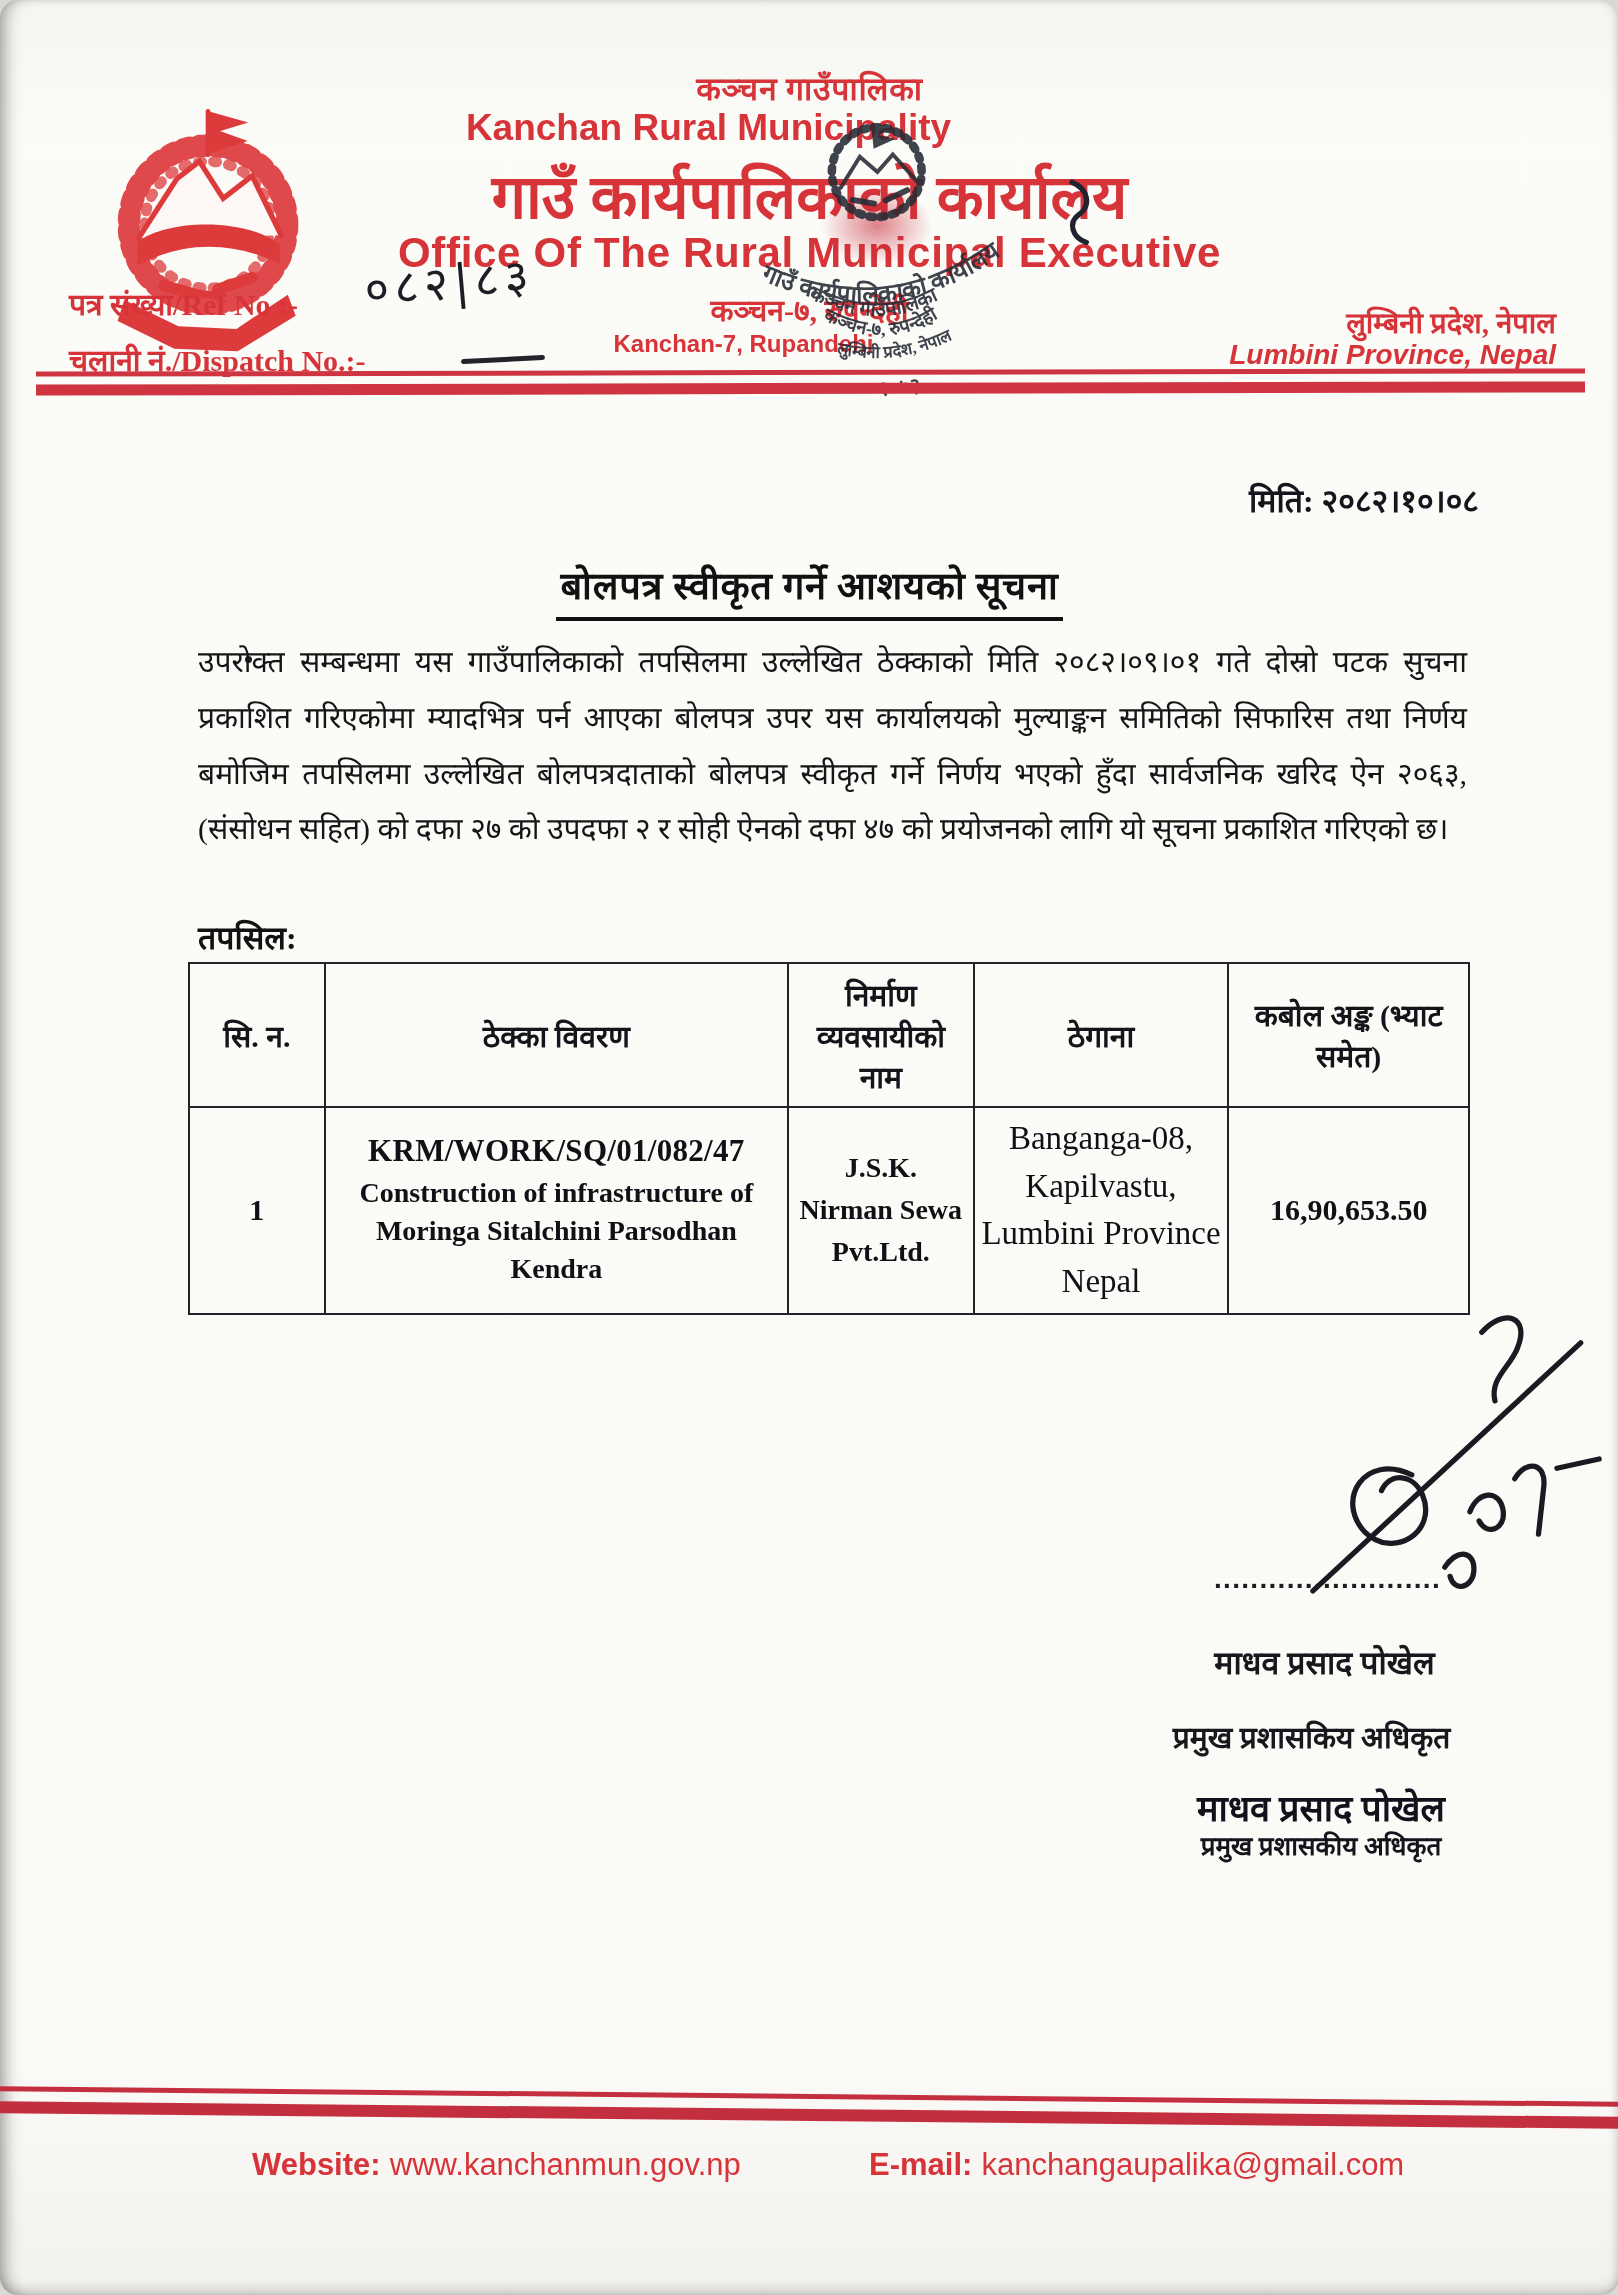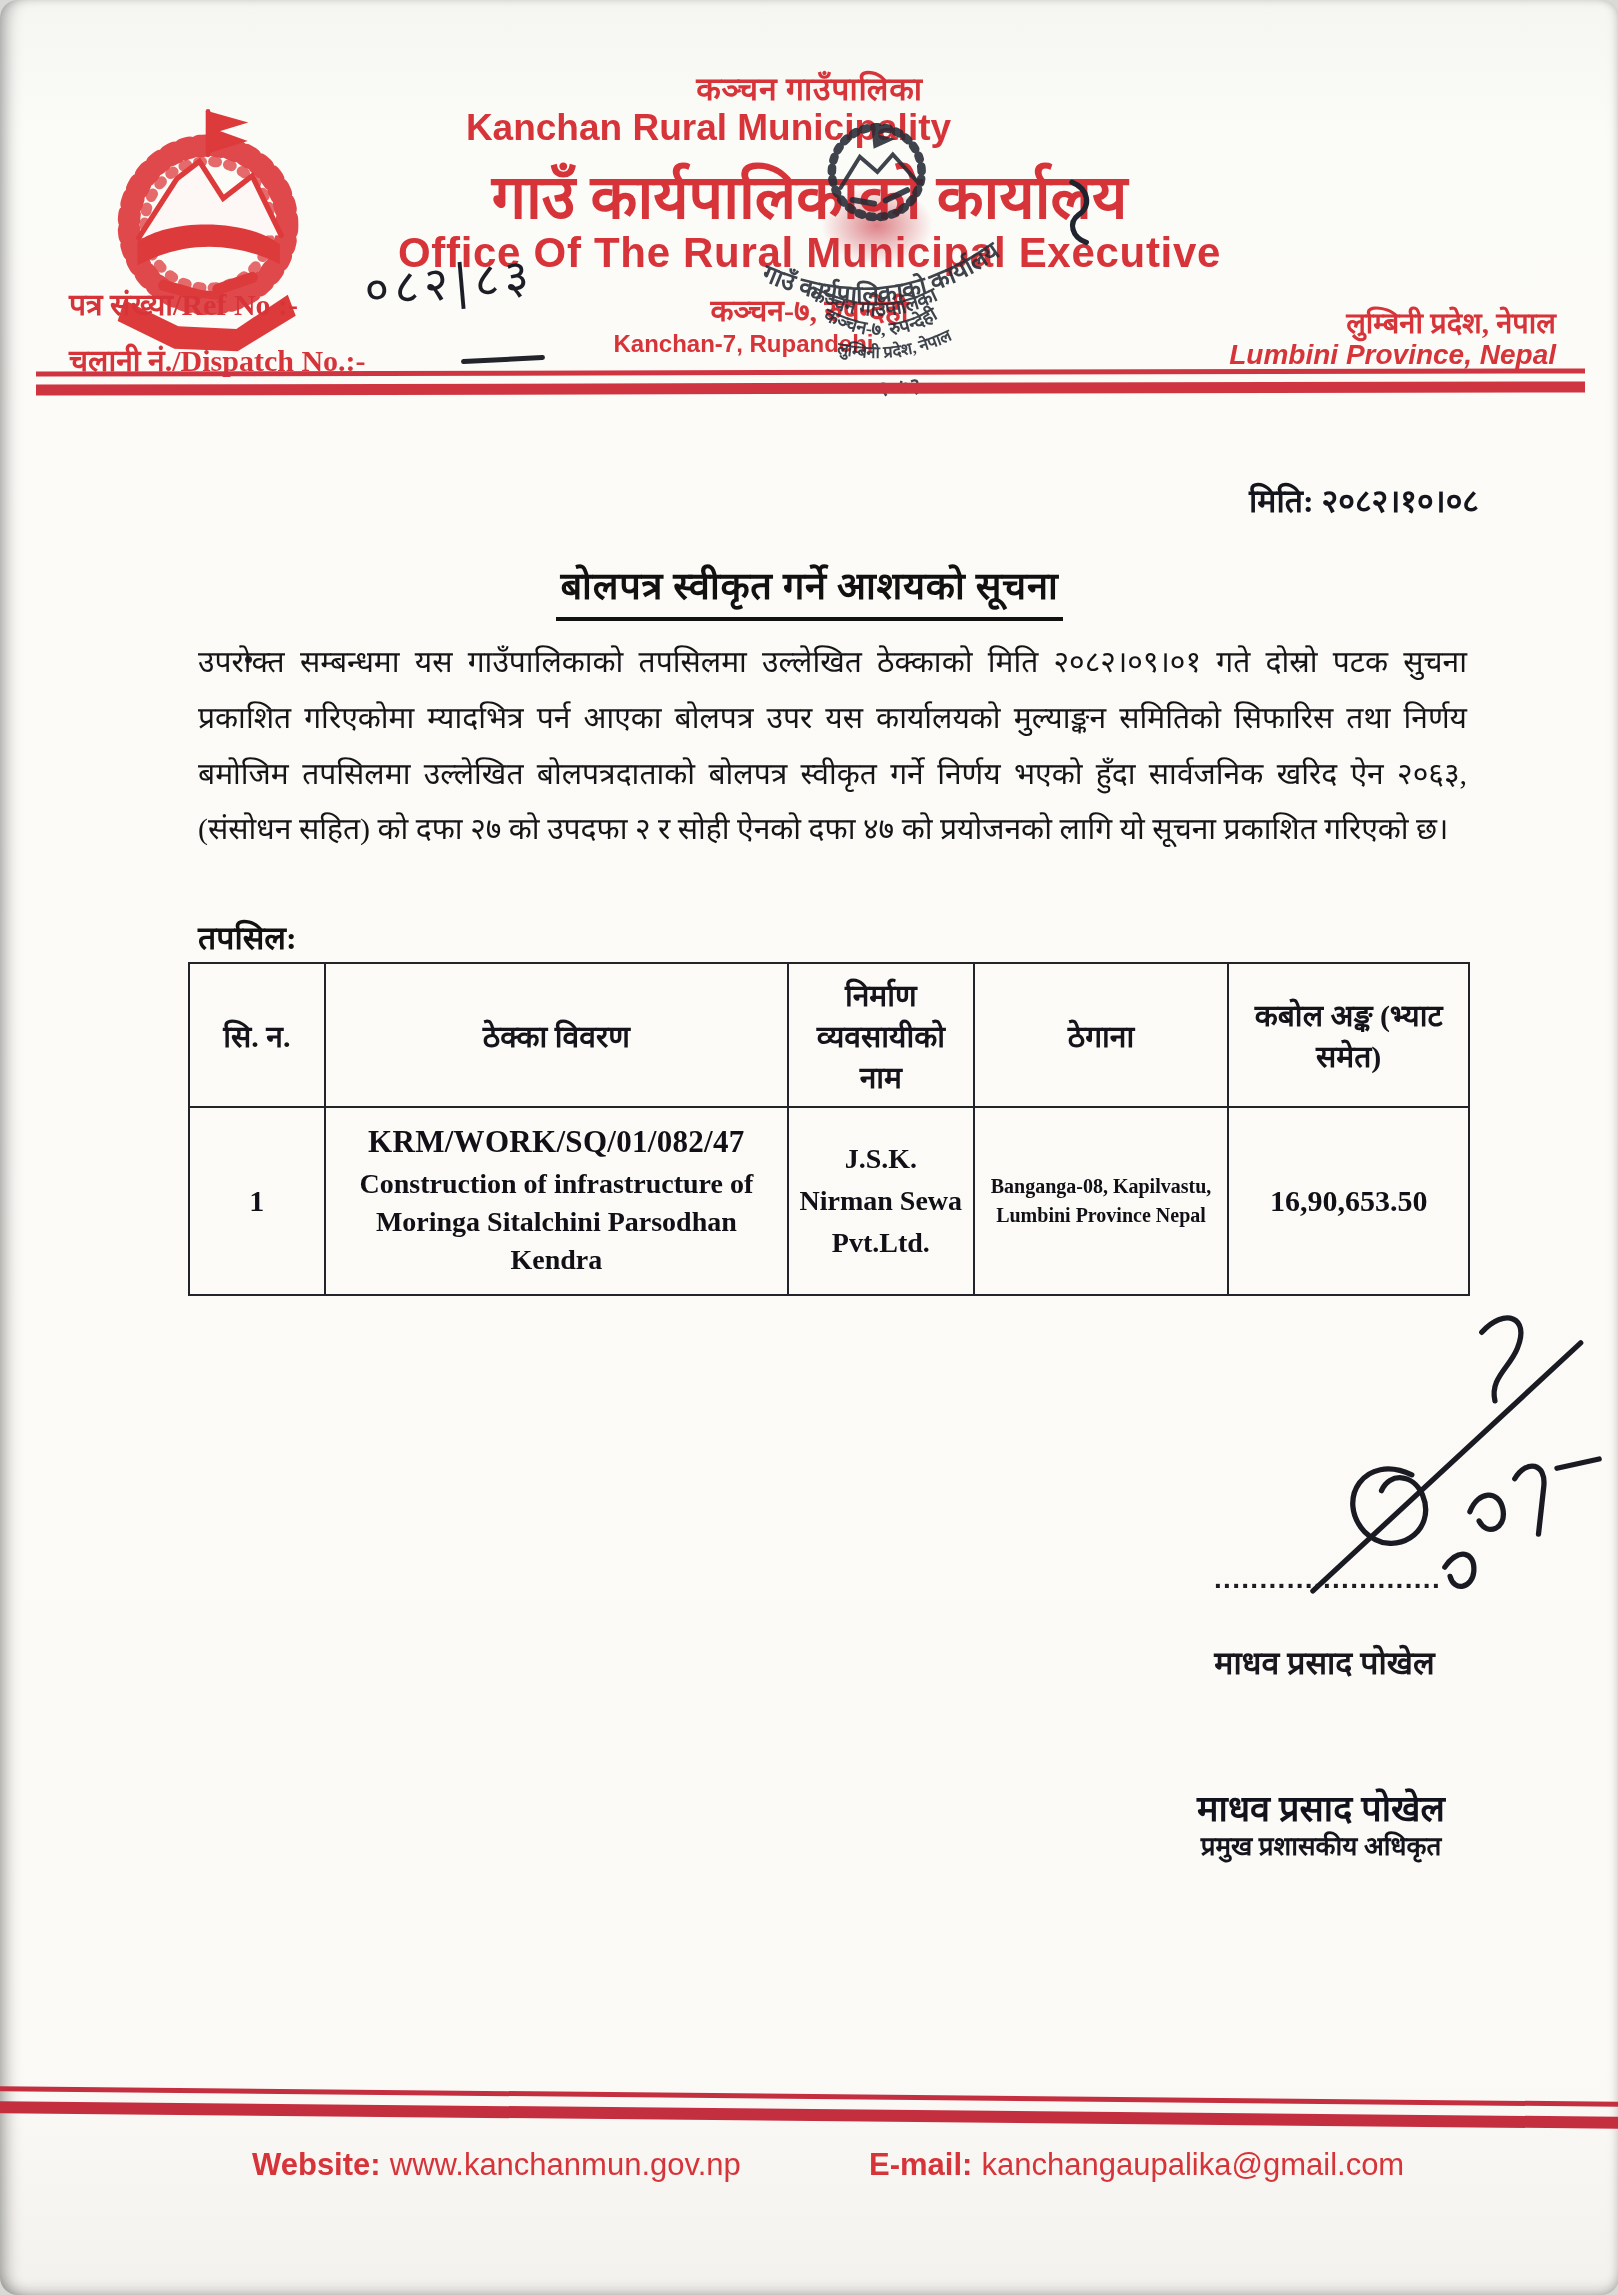--- a/index.html
+++ b/index.html
@@ -52,21 +52,21 @@
   .tender-table td{height:173px;color:#101016;}
   .col-sn{width:10.6%;}
   .col-desc{width:36.2%;}
   .col-contractor{width:14.5%;}
   .col-addr{width:19.9%;}
   .col-amt{width:18.8%;}
   .cell-sn{font-size:30px;font-weight:700;}
   .cell-id{font-size:31px;font-weight:700;letter-spacing:0.3px;}
   .cell-desc{font-size:28px;font-weight:700;margin-top:5.3px;line-height:1.35;}
   .cell-contractor{font-size:28px;font-weight:700;line-height:1.5;}
-  .cell-addr{font-size:20px;font-weight:700;line-height:1.45;}
+  .cell-addr{font-size:33px;font-weight:400;line-height:1.45;}
   .cell-amt{font-size:30px;font-weight:700;}
   
   .sig-dotted{top:1563px;left:1214px;width:211px;font-size:28px;font-weight:900;letter-spacing:1.3px;color:#1c1c22;}
   .sig-name-typed{top:1640px;left:1120px;width:409px;font-size:32px;font-weight:600;color:#17171d;}
   .sig-title-typed{top:1716px;left:1094px;width:435px;font-size:30px;font-weight:600;color:#17171d;}
   .sig-name-stamp{top:1783px;left:1107px;width:428px;font-size:36px;font-weight:800;color:#12121c;}
   .sig-title-stamp{top:1827px;left:1107px;width:428px;font-size:26px;font-weight:700;color:#14141c;}
   
   .rule-bot-thin{top:2094px;left:-6.6px;right:-6.6px;height:5.3px;background:#c42f40;transform:rotate(.55deg);}
   .rule-bot-thick{top:2109px;left:-6.6px;right:-6.6px;height:12px;background:#c42f40;transform:rotate(.55deg);}
@@ -190,20 +190,21 @@
       <path d="M212 262 C140 228 96 300 140 348 C184 392 252 348 228 292 C214 260 178 258 166 286"></path>
       <path d="M300 318 C312 286 344 284 350 314 C356 344 326 356 314 332"></path>
       <path d="M368 268 C386 238 416 244 412 280 L404 352"></path>
       <path d="M432 252 L496 238"></path>
       <path d="M262 402 C282 372 308 378 306 408 C304 434 276 440 270 416"></path>
     </g>
   </svg>
 
   <div class="abs sig-dotted center-text">.........................</div>
   <div class="abs np center-text sig-name-typed">माधव प्रसाद पोखेल</div>
+  <div class="abs np center-text sig-title-typed">प्रमुख प्रशासकिय अधिकृत</div>
   <div class="abs np center-text sig-name-stamp">माधव प्रसाद पोखेल</div>
   <div class="abs np center-text sig-title-stamp">प्रमुख प्रशासकीय अधिकृत</div>
 
   <div class="abs rule-bot-thin"></div>
   <div class="abs rule-bot-thick"></div>
   <div class="abs footer-row">
     <div class="footer-website">
       <span class="flabel">Website:</span><span>www.kanchanmun.gov.np</span>
     </div>
     <div class="footer-email">

